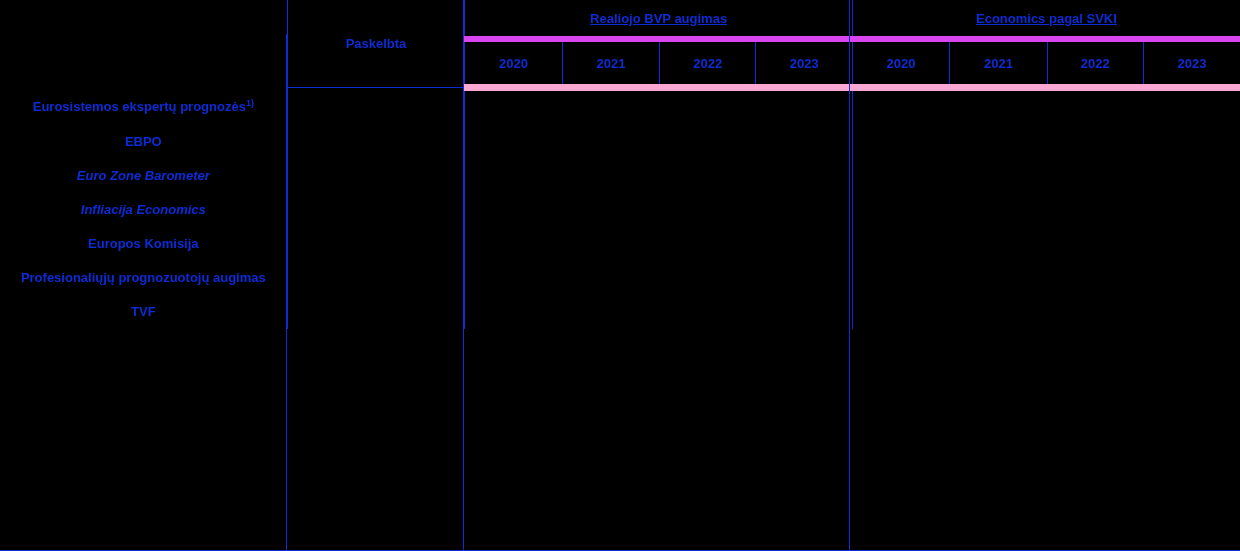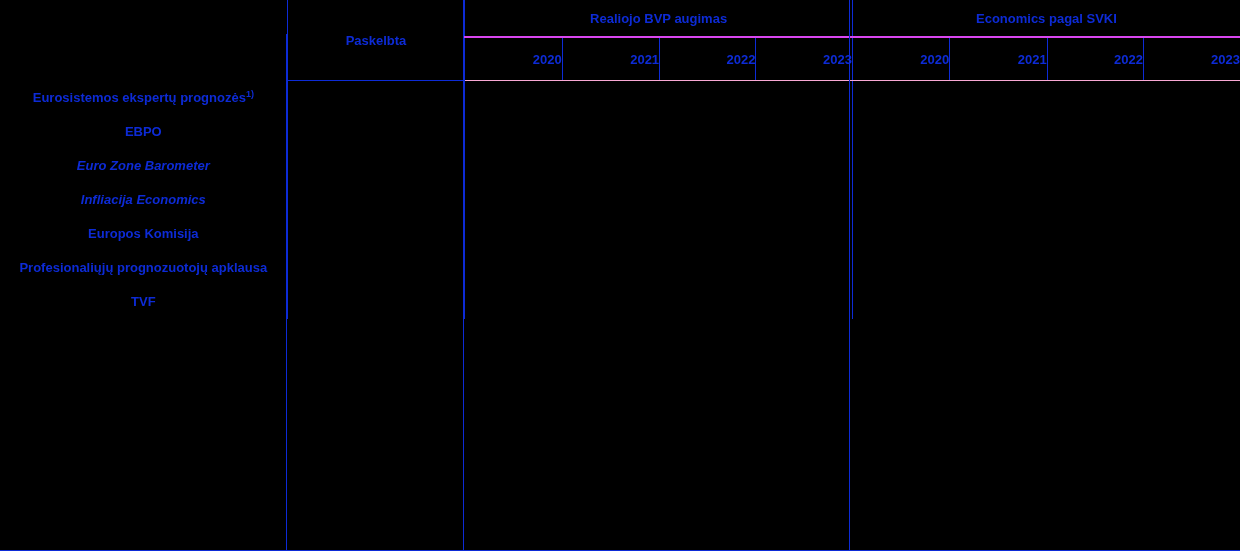--- a/index.html
+++ b/index.html
@@ -40,29 +40,30 @@
 
   
   .grp-blank {
     border-bottom: none;
   }
   .grp-head {
     text-align: center;
     height: 36px;
     font-size: 14.5px;
     font-weight: bold;
-    border-bottom: 2px solid #d946ef;
+    border-bottom: 6px solid #d946ef;
+    text-decoration: underline;
   }
 
   .sub-head {
-    text-align: right;
+    text-align: center;
     height: 42px;
     font-size: 13px;
     font-weight: bold;
-    border-bottom: 1px solid #f9a8d4;
+    border-bottom: 7px solid #f9a8d4;
   }
 
   .pub-head {
     text-align: center;
     font-size: 13.5px;
     font-weight: bold;
     border-bottom: 1px solid #0d2bd6;
   }
 
   
@@ -213,21 +214,21 @@
         <td class="cell"></td>
         <td class="cell"></td>
         <td class="cell"></td>
         <td class="cell vline-left"></td>
         <td class="cell"></td>
         <td class="cell"></td>
         <td class="cell"></td>
       </tr>
 
       <tr>
-        <td class="row-label"><span>Profesionaliųjų prognozuotojų apklausa</span></td>
+        <td class="row-label"><span>Profesionaliųjų prognozuotojų augimas</span></td>
         <td class="cell vline-left"></td>
         <td class="cell vline-left"></td>
         <td class="cell"></td>
         <td class="cell"></td>
         <td class="cell"></td>
         <td class="cell vline-left"></td>
         <td class="cell"></td>
         <td class="cell"></td>
         <td class="cell"></td>
       </tr>

